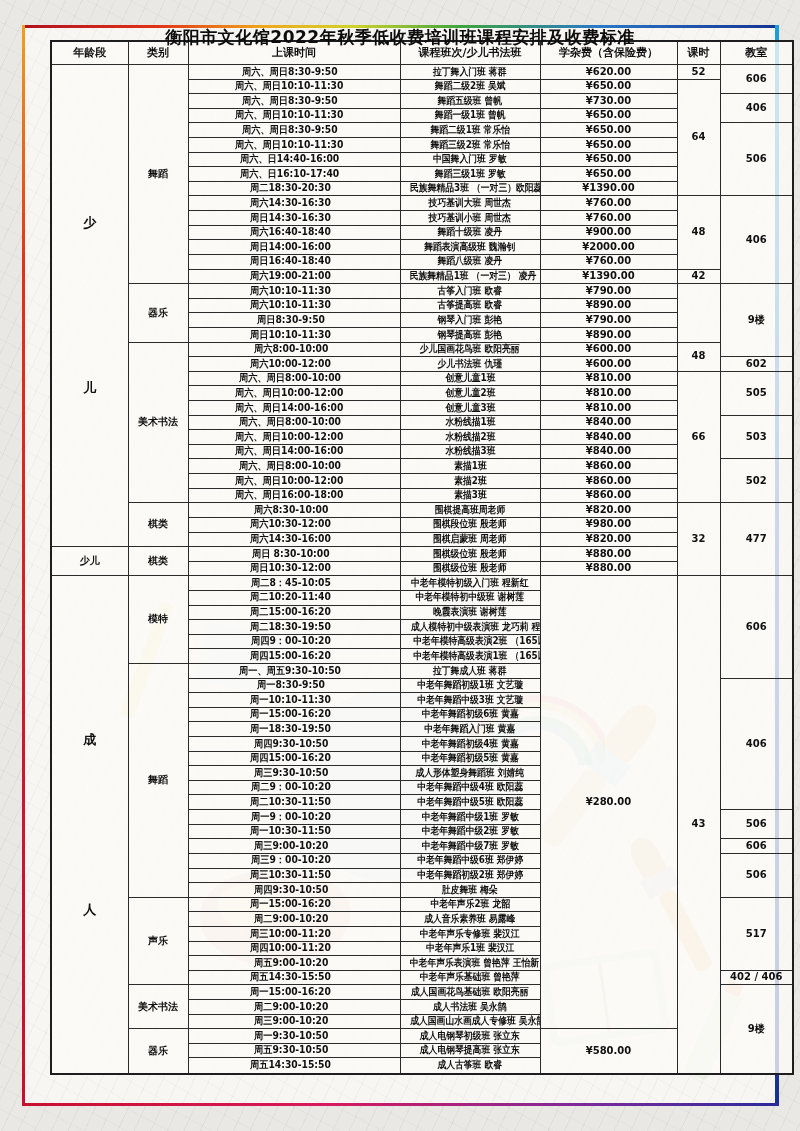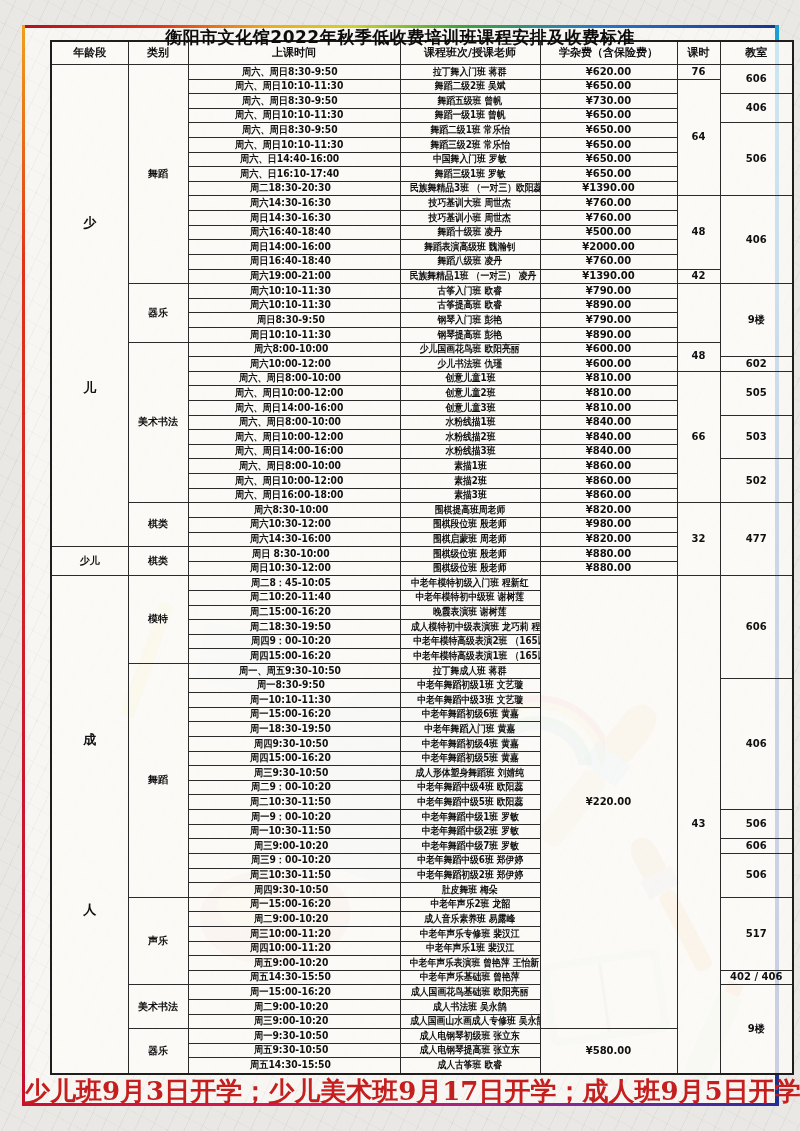--- a/index.html
+++ b/index.html
@@ -118,39 +118,39 @@
       <col style="width:140px">
         <col style="width:137px">
         <col style="width:43px">
         <col style="width:73px">
     </colgroup>
     <thead>
         <tr>
           <th>年龄段</th>
           <th>类别</th>
           <th>上课时间</th>
-          <th>课程班次/授课老师</th>
+          <th>课程班次/少儿书法班</th>
           <th>学杂费（含保险费）</th>
           <th>课时</th>
           <th>教室</th>
         </tr>
       </thead>
     <tbody>
         <tr>
           <td class="c-age" rowspan="33">
             <div class="agestack">
               <div>少</div>
               <div>儿</div>
             </div>
           </td>
           <td class="c-cat" rowspan="15">舞蹈</td>
           <td class="c-time"><span class="fit">周六、周日8:30-9:50</span></td>
           <td class="c-course"><span class="fitc">拉丁舞入门班 蒋群</span></td>
           <td class="c-fee">¥620.00</td>
-          <td class="c-hrs">76</td>
+          <td class="c-hrs">52</td>
           <td class="c-room" rowspan="2">606</td>
         </tr>
         <tr>
           <td class="c-time"><span class="fit">周六、周日10:10-11:30</span></td>
           <td class="c-course"><span class="fitc">舞蹈二级2班 吴斌</span></td>
           <td class="c-fee">¥650.00</td>
           <td class="c-hrs" rowspan="8">64</td>
         </tr>
         <tr>
           <td class="c-time"><span class="fit">周六、周日8:30-9:50</span></td>
@@ -197,21 +197,21 @@
           <td class="c-room" rowspan="6">406</td>
         </tr>
         <tr>
           <td class="c-time"><span class="fit">周日14:30-16:30</span></td>
           <td class="c-course"><span class="fitc">技巧基训小班 周世杰</span></td>
           <td class="c-fee">¥760.00</td>
         </tr>
         <tr>
           <td class="c-time"><span class="fit">周六16:40-18:40</span></td>
           <td class="c-course"><span class="fitc">舞蹈十级班 凌丹</span></td>
-          <td class="c-fee">¥500.00</td>
+          <td class="c-fee">¥900.00</td>
         </tr>
         <tr>
           <td class="c-time"><span class="fit">周日14:00-16:00</span></td>
           <td class="c-course"><span class="fitc">舞蹈表演高级班 魏瀚钊</span></td>
           <td class="c-fee">¥2000.00</td>
         </tr>
         <tr>
           <td class="c-time"><span class="fit">周日16:40-18:40</span></td>
           <td class="c-course"><span class="fitc">舞蹈八级班 凌丹</span></td>
           <td class="c-fee">¥760.00</td>
@@ -340,21 +340,21 @@
         <tr>
           <td class="c-age" rowspan="34">
             <div class="agestack">
               <div>成</div>
               <div>人</div>
             </div>
           </td>
           <td class="c-cat" rowspan="6">模特</td>
           <td class="c-time"><span class="fit">周二8：45-10:05</span></td>
           <td class="c-course"><span class="fitc">中老年模特初级入门班 程新红</span></td>
-          <td class="c-fee" rowspan="31">¥220.00</td>
+          <td class="c-fee" rowspan="31">¥280.00</td>
           <td class="c-hrs" rowspan="34">43</td>
           <td class="c-room" rowspan="7">606</td>
         </tr>
         <tr>
           <td class="c-time"><span class="fit">周二10:20-11:40</span></td>
           <td class="c-course"><span class="fitc">中老年模特初中级班 谢树莲</span></td>
         </tr>
         <tr>
           <td class="c-time"><span class="fit">周二15:00-16:20</span></td>
           <td class="c-course"><span class="fitc">晚霞表演班 谢树莲</span></td>
@@ -491,14 +491,13 @@
           <td class="c-time"><span class="fit">周五9:30-10:50</span></td>
           <td class="c-course"><span class="fitc">成人电钢琴提高班 张立东</span></td>
         </tr>
         <tr>
           <td class="c-time"><span class="fit">周五14:30-15:50</span></td>
           <td class="c-course"><span class="fitc">成人古筝班 欧睿</span></td>
         </tr>
       </tbody>
   </table>
 
-  <div class="footer">少儿班9月3日开学；少儿美术班9月17日开学；成人班9月5日开学</div>
 </div>
 
 </body></html>

